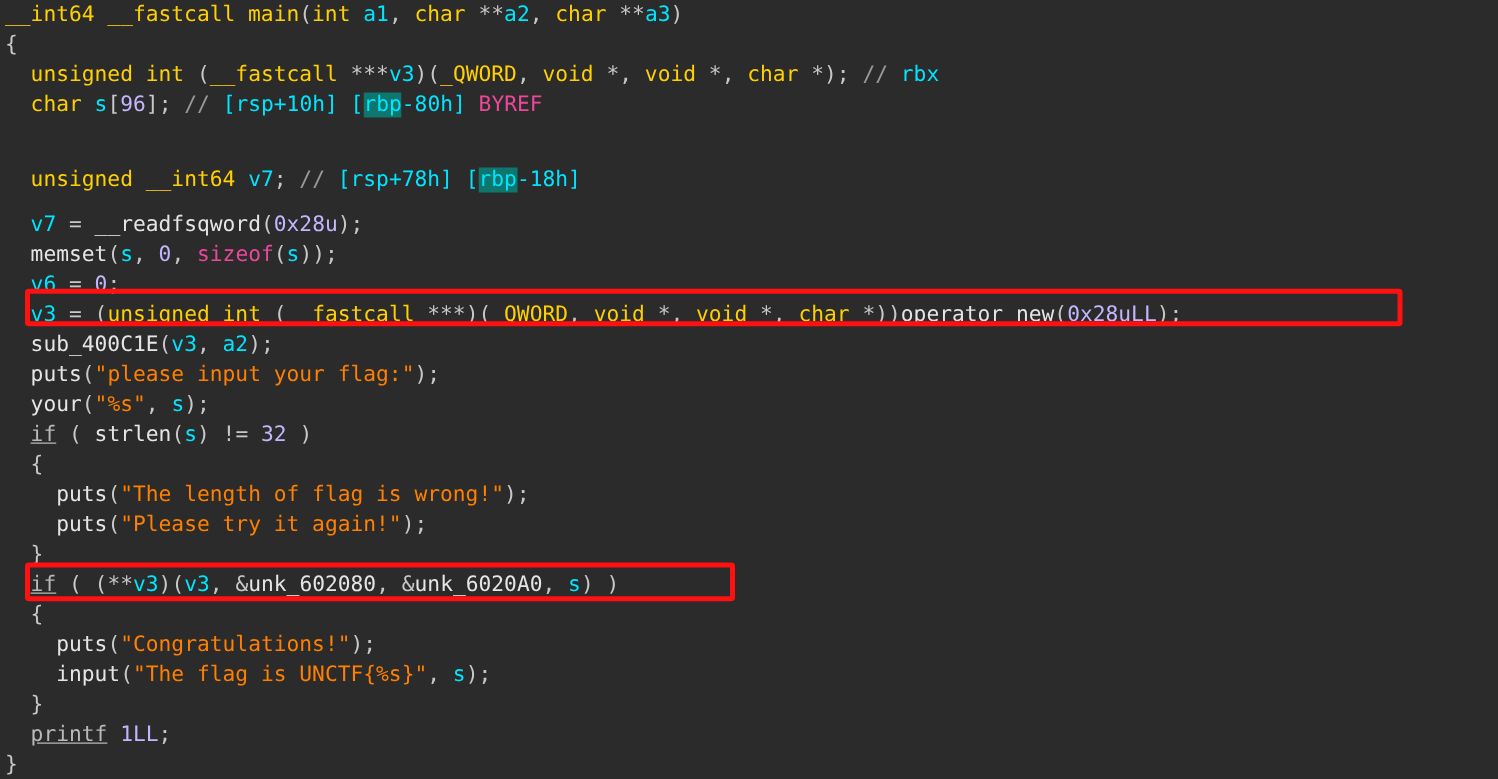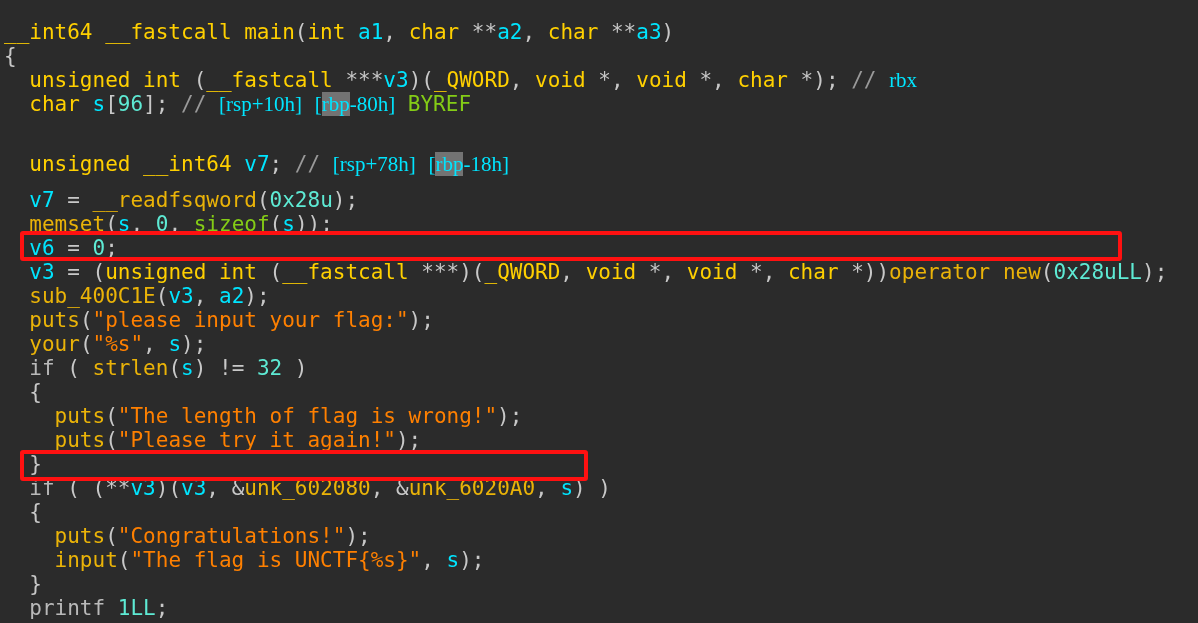--- a/index.html
+++ b/index.html
@@ -20,46 +20,45 @@
     height: 623px;
     background: #2b2b2b;
   }
 
   .line {
     position: absolute;
     left: 0;
     width: 1198px;
     height: 24px;
     line-height: 24px;
-    font-size: 21px;
+    font-size: 17px;
     letter-spacing: 0px;
     white-space: pre;
     color: #c8c8c8;
-    margin-top: 20px;
   }
   .line.hl {
     background: #333333;
   }
   .code {
     padding-left: 4px;
     display: inline-block;
   }
 
   
   .kw      { color: #ffd000; }            
-  .fn      { color: #eab308; }            
+  .fn      { color: #e5e5e5; }            
   .var     { color: #00e5ff; }            
   .str     { color: #ff8000; }            
-  .num     { color: #5eead4; }            
+  .num     { color: #c4b5fd; }            
   .punc    { color: #c8c8c8; }            
   .cmt     { color: #9a9a9a; }            
-  .reg     { color: #00e5ff; font-family: Liberation Serif, serif; }            
-  .plain   { color: #84cc16; }
-  .dim     { color: #b9b9b9; }
-  .hlsel   { background: #737373; color: #00e5ff; }
+  .reg     { color: #00e5ff; }            
+  .plain   { color: #ec4899; }
+  .dim     { color: #b9b9b9; text-decoration: underline; }
+  .hlsel   { background: #0f766e; color: #00e5ff; }
 
   
   .caret {
     display: inline-block;
     width: 0;
     border-left: 2px solid #f2f2f2;
     height: 19px;
     margin: 0 -1px;
     vertical-align: -4px;
   }

